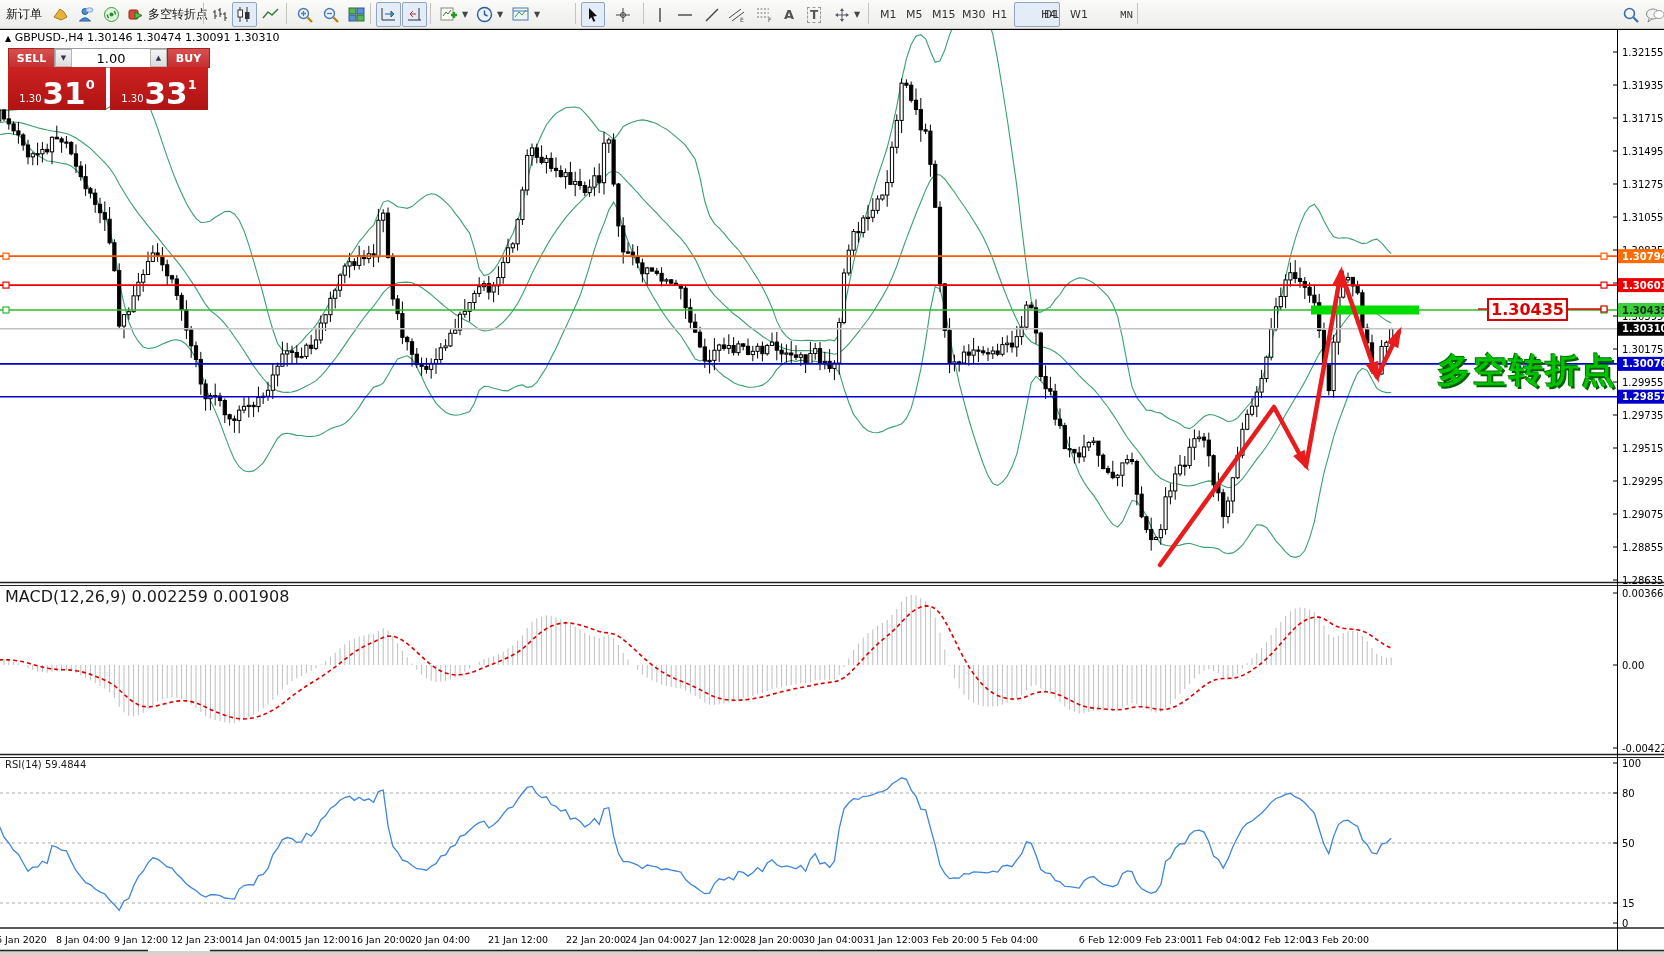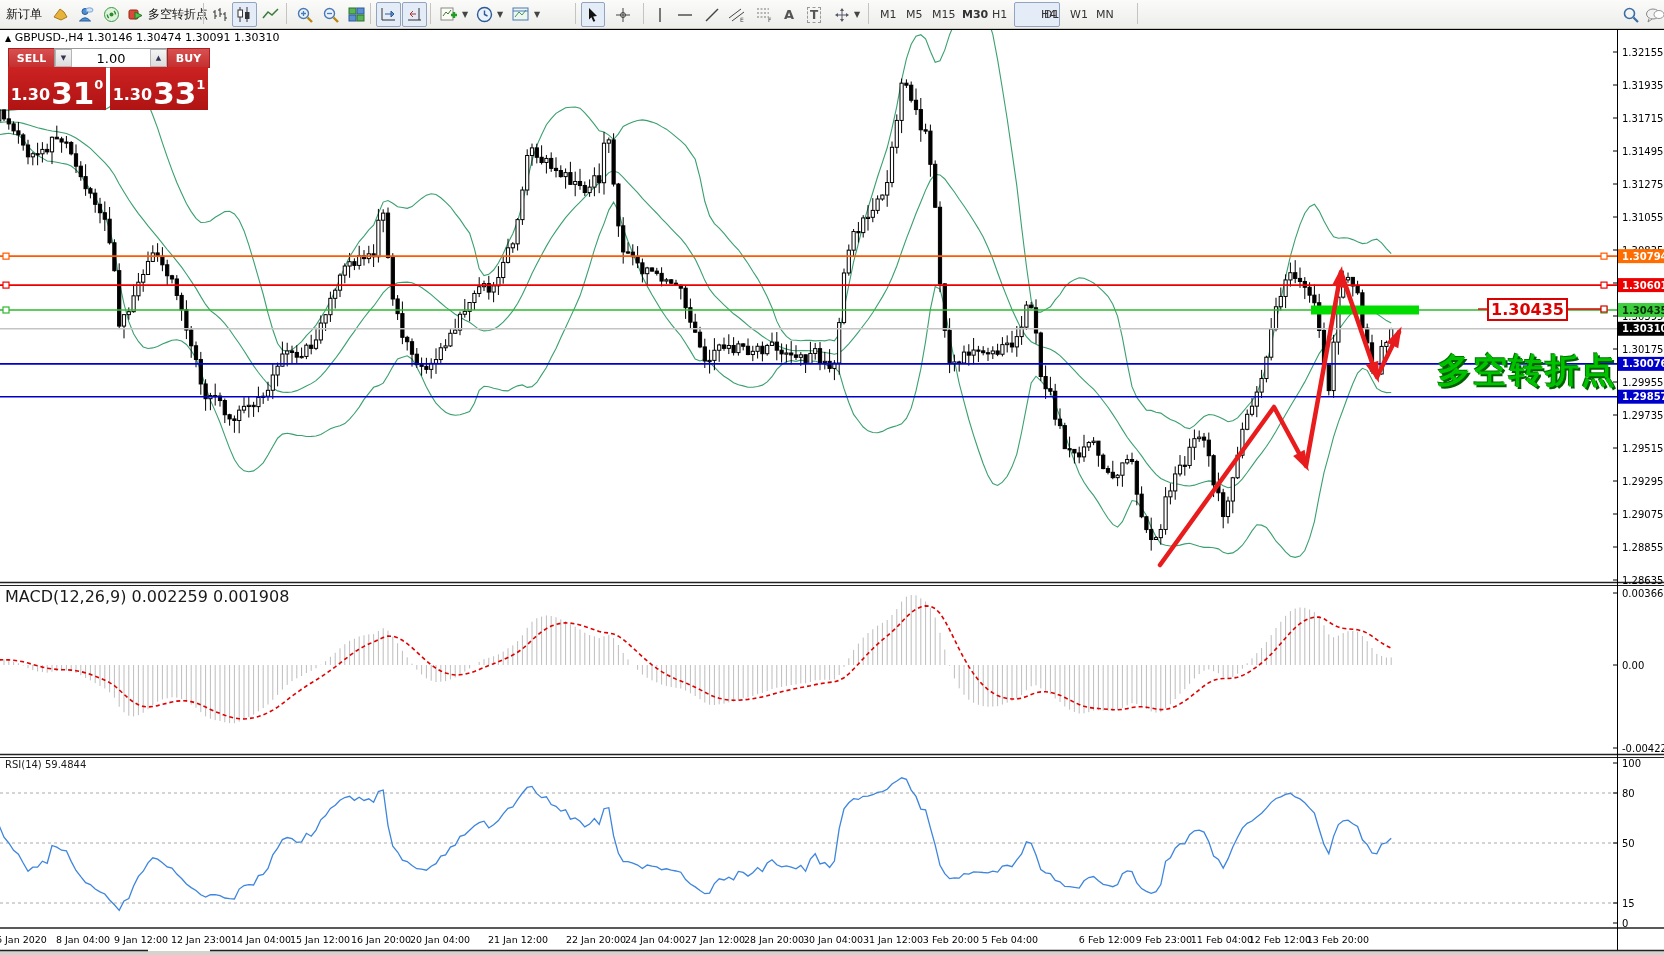--- a/index.html
+++ b/index.html
@@ -35,21 +35,21 @@
   #trade .btn-buy{left:159px;width:41px;}
   #trade .spin{position:absolute;left:46px;top:0;width:112px;height:18px;background:#fff;border:1px solid #9a9a9a;
     display:flex;align-items:stretch;}
   #trade .spin .sbtn{width:15px;background:linear-gradient(#f4f4f4,#dcdcdc);border:1px solid #b5b5b5;
     font-size:7px;color:#335;display:flex;align-items:center;justify-content:center;}
   #trade .spin input{flex:1;border:0;outline:0;text-align:center;font-size:13px;width:60px;font-family:inherit;}
   .pricepanel{position:absolute;top:19px;width:98px;height:43px;color:#fff;
     background:linear-gradient(#cc2222,#b01313);display:flex;align-items:flex-end;justify-content:center;padding-bottom:2px;box-sizing:border-box;}
   #panel-sell{left:0;}
   #panel-buy{left:102px;}
-  .pp-small{font-size:16px;font-weight:bold;margin:0 1px 4px 0;}
+  .pp-small{font-size:10px;font-weight:normal;margin:0 1px 4px 0;}
   .pp-big{font-size:31px;font-weight:bold;line-height:30px;}
   .pp-sup{font-size:13px;font-weight:bold;margin-bottom:16px;}
 </style>
 </head>
 <body>
 <div id="stage">
 
 <div id="toolbar">
   <div class="tbtn" style="left:2px">
     <span class="cn">新订单</span>
@@ -215,26 +215,26 @@
           <path d="M8 1 L10 4 H6 Z M8 15 L6 12 h4 Z M1 8 L4 6 v4 Z M15 8 L12 10 V6 Z" fill="#556"></path>
           <path d="M8 4 V12 M4 8 H12" stroke="#556"></path>
         </svg>
     <span class="caret">▼</span>
   </div>
   <div class="vsep" style="left:868px"></div>
   <div id="tf-holder">
         <div class="tbtn tf" style="left: 876px;">M1</div>
         <div class="tbtn tf" style="left: 902px;">M5</div>
         <div class="tbtn tf" style="left: 928px;">M15</div>
-        <div class="tbtn tf" style="left: 958px; font-weight: bold;">M30</div>
+        <div class="tbtn tf" style="left: 958px;">M30</div>
         <div class="tbtn tf" style="left: 988px;">H1</div>
         <div class="tbtn tf pressed" style="left: 1014px; padding-left: 26px;">H4</div>
         <div class="tbtn tf" style="left: 1040px;">D1</div>
         <div class="tbtn tf" style="left: 1066px;">W1</div>
-        <div class="tbtn tf" style="left: 1092px;">MN</div>
+        <div class="tbtn tf" style="left: 1116px; font-family: Liberation Mono, monospace;">MN</div>
       </div>
   <div class="vsep" style="left:1137px"></div>
 
   <div class="tbtn" style="left:1618px">
     <svg class="ic" width="18" height="18" viewBox="0 0 18 18">
           <circle cx="7.5" cy="7.5" r="5" fill="none" stroke="#3a6ea5" stroke-width="1.6"></circle>
           <path d="M11.5 11.5 L16 16" stroke="#3a6ea5" stroke-width="2.2"></path>
         </svg>
   </div>
   <div class="tbtn" style="left:1641px">

